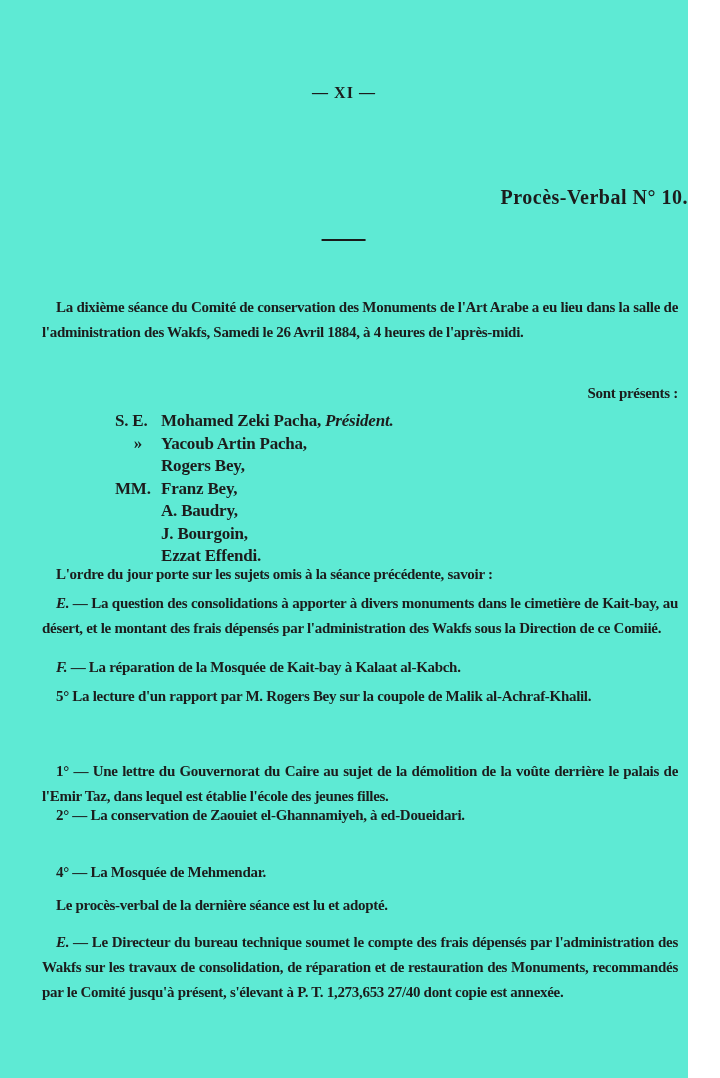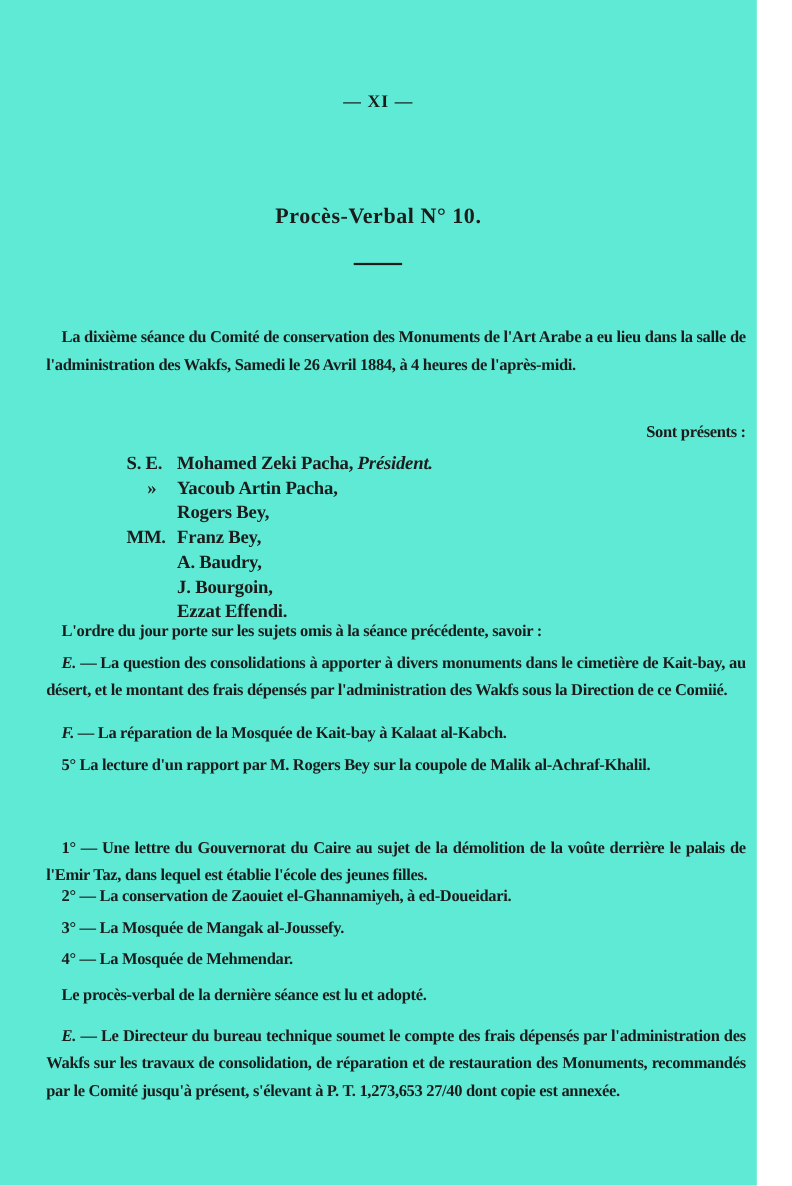--- a/index.html
+++ b/index.html
@@ -24,21 +24,21 @@
     width: 100%;
     text-align: center;
     font-size: 16px;
     letter-spacing: 1px;
   }
   .doc-title {
     position: absolute;
     top: 186px;
     left: 0;
     width: 100%;
-    text-align: center;
+    text-align: right;
     font-size: 20px;
     letter-spacing: 0.5px;
   }
   .title-rule {
     position: absolute;
     top: 239px;
     left: 50%;
     transform: translateX(-51%);
     width: 44px;
     height: 2px;
@@ -115,21 +115,20 @@
 
   <p class="para" style="top:655px"><span class="lead-italic">F.</span><span> — La réparation de la Mosquée de Kait-bay à Kalaat al-Kabch.</span></p>
 
   <p class="para" style="top:684px">5° La lecture d'un rapport par M. Rogers Bey sur la coupole de Malik al-Achraf-Khalil.</p>
 
 
   <p class="para" style="top:759px">1° — Une lettre du Gouvernorat du Caire au sujet de la démolition de la voûte derrière le palais de l'Emir Taz, dans lequel est établie l'école des jeunes filles.</p>
 
   <p class="para" style="top:803px">2° — La conservation de Zaouiet el-Ghannamiyeh, à ed-Doueidari.</p>
 
-  <p class="para" style="top:832px">3° — La Mosquée de Mangak al-Joussefy.</p>
 
   <p class="para" style="top:860px">4° — La Mosquée de Mehmendar.</p>
 
   <p class="para" style="top:893px">Le procès-verbal de la dernière séance est lu et adopté.</p>
 
   <p class="para" style="top:930px"><span class="lead-italic">E.</span><span> — Le Directeur du bureau technique soumet le compte des frais dépensés par l'administration des Wakfs sur les travaux de consolidation, de réparation et de restauration des Monuments, recommandés par le Comité jusqu'à présent, s'élevant à P. T. 1,273,653 27/40 dont copie est annexée.</span></p>
 
 </div>
 
 </body></html>

